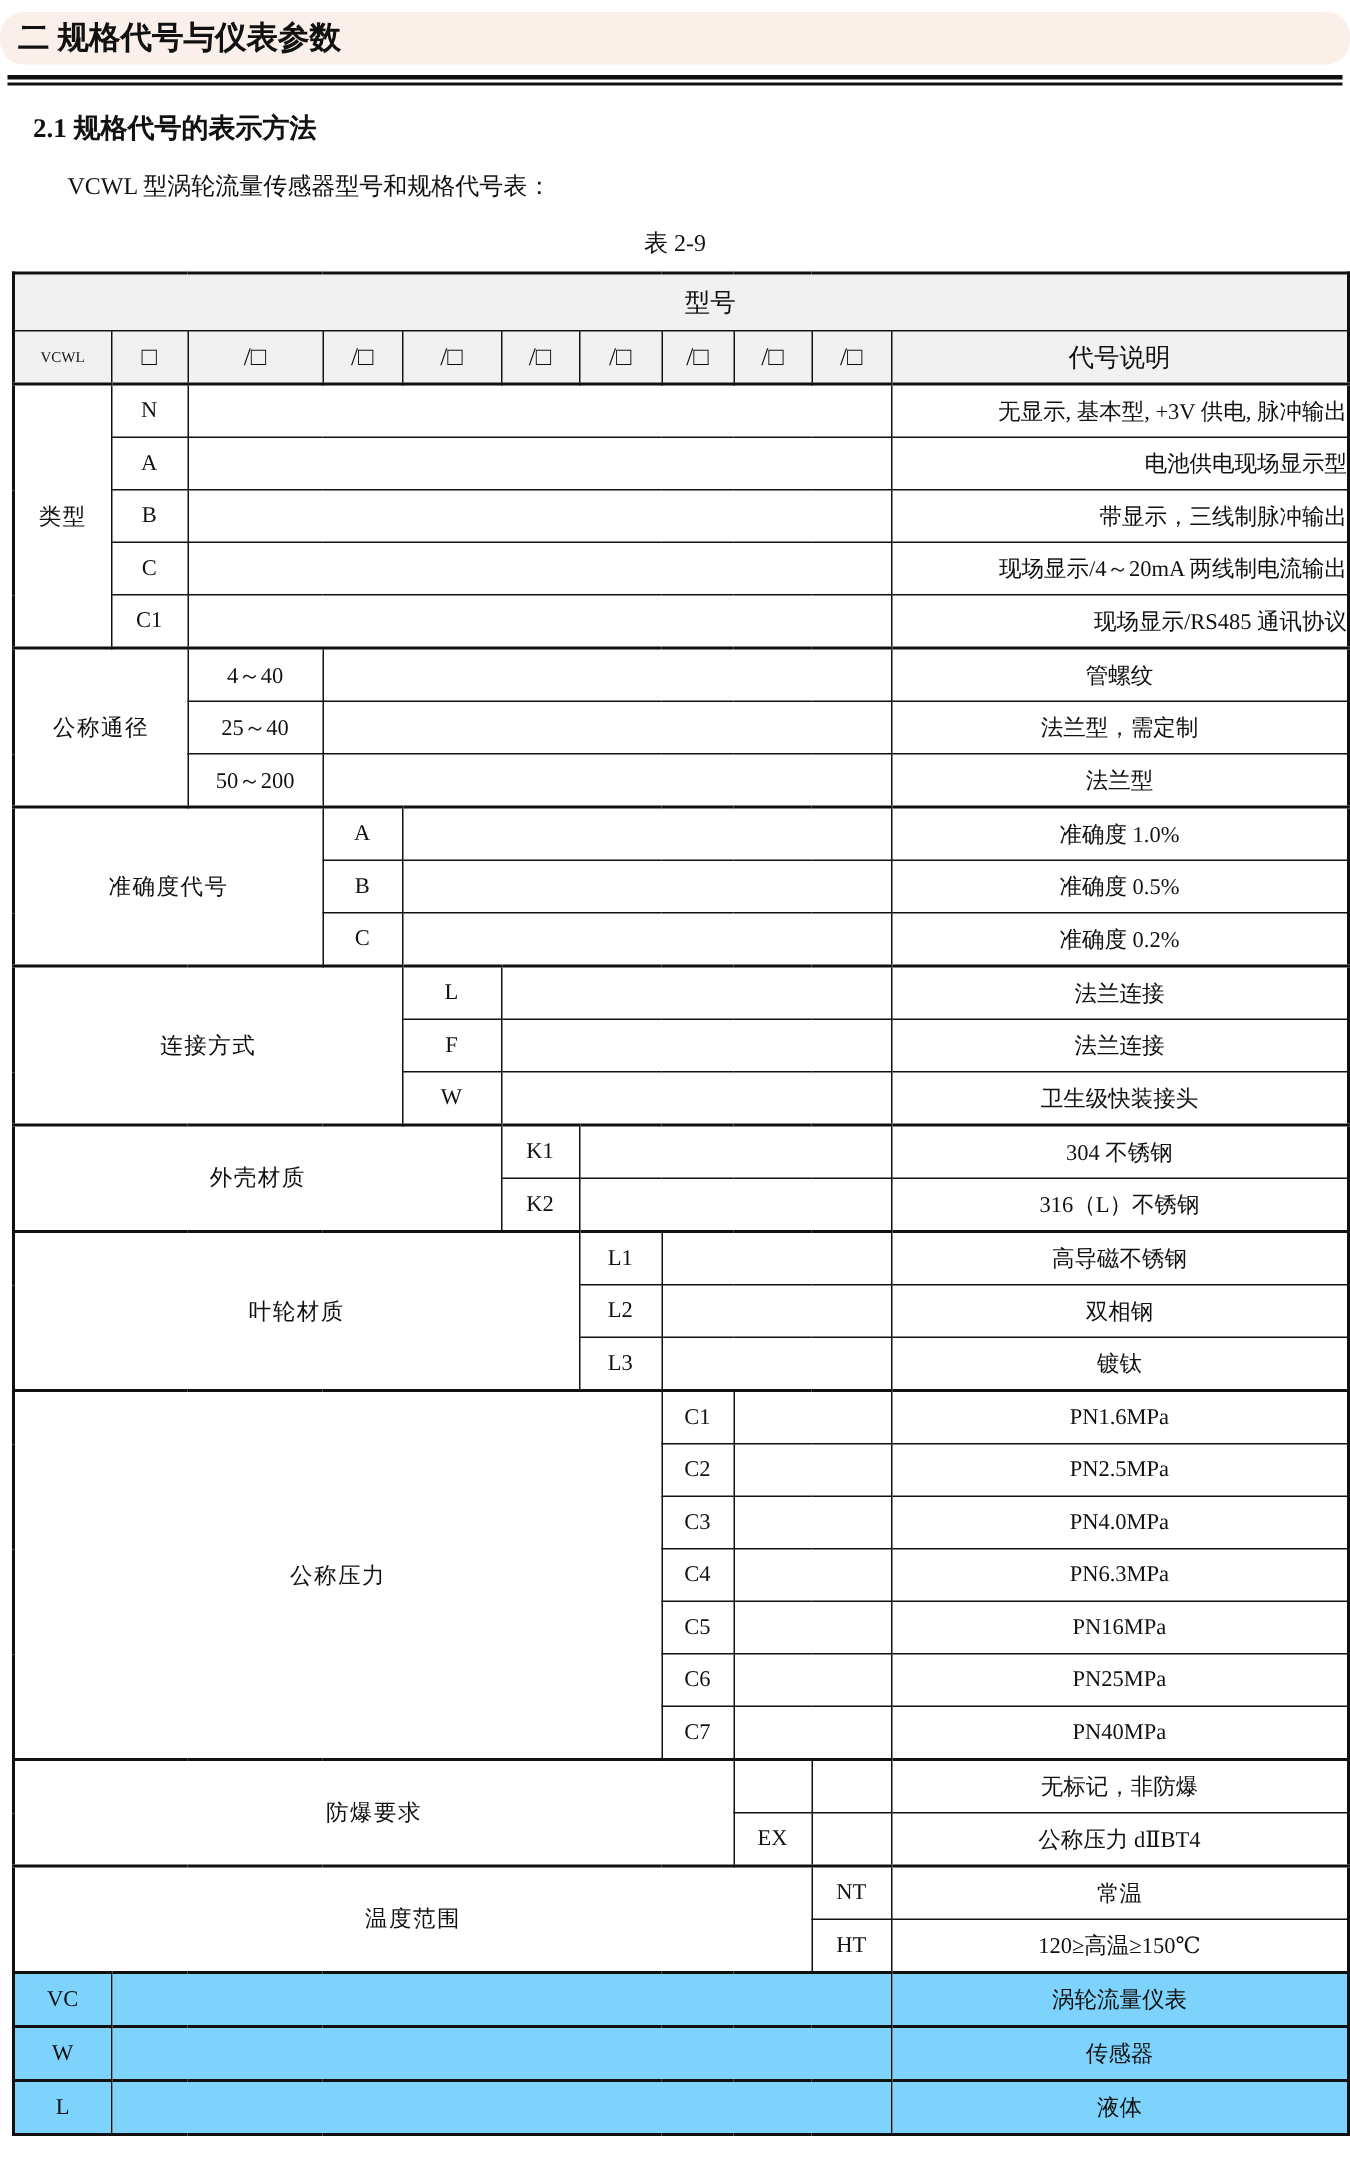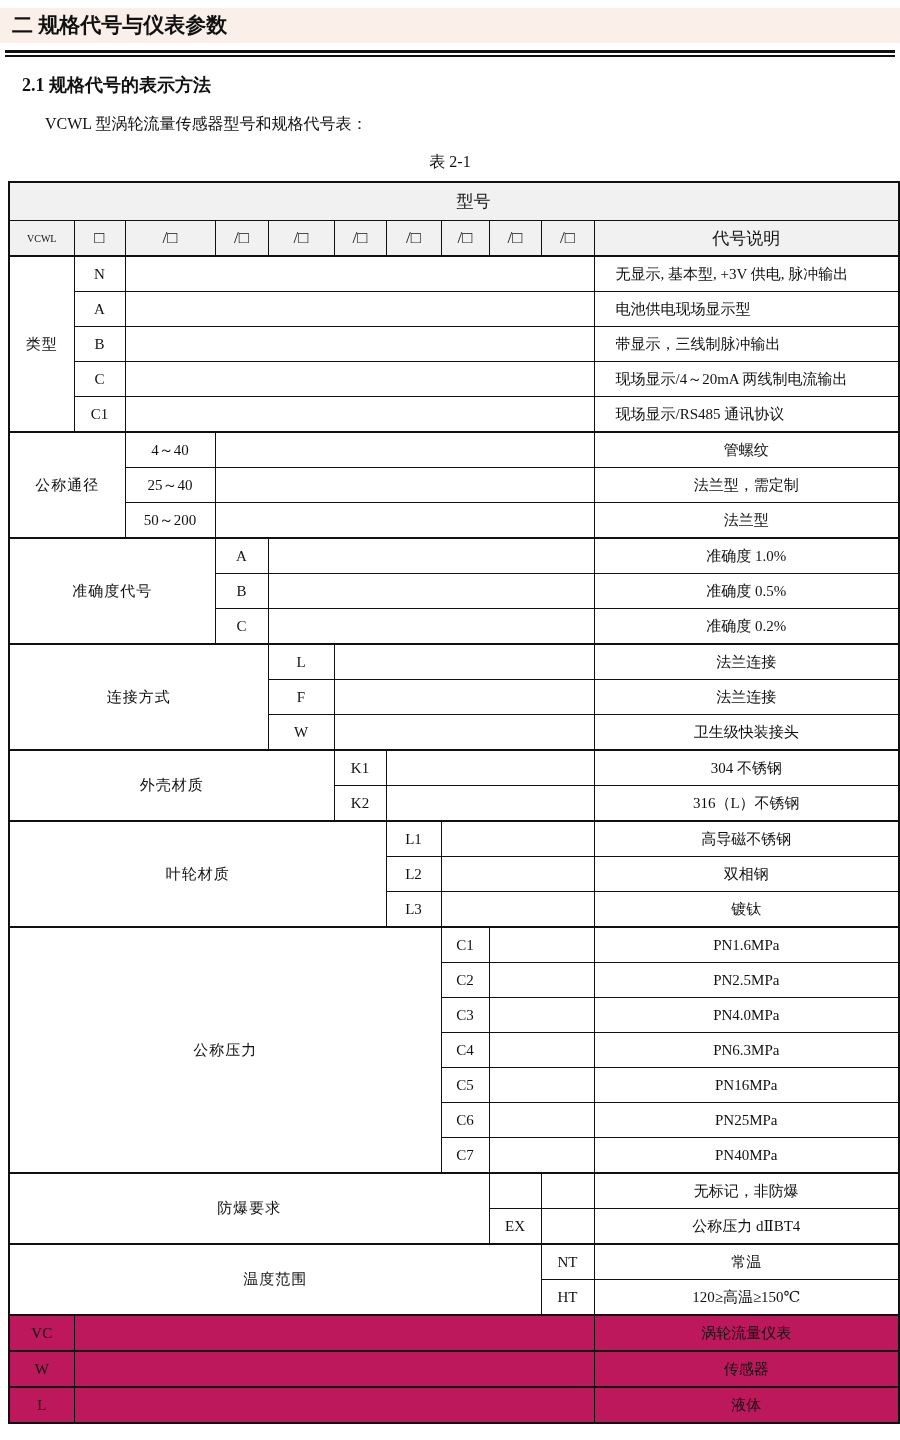--- a/index.html
+++ b/index.html
@@ -29,20 +29,21 @@
 
   .section-bar {
     margin-top: 8px;
     background: #fbf0e9;
     height: 35px;
     line-height: 35px;
     padding-left: 12px;
     font-size: 21px;
     font-weight: bold;
     color: #111111;
+    border-radius: 16px;
   }
 
   .double-rule {
     margin: 7px 5px 0 5px;
     height: 2px;
     border-top: 3px solid #111111;
     border-bottom: 2px solid #111111;
   }
 
   .subsection {
@@ -75,43 +76,43 @@
     padding: 0;
     text-align: center;
     vertical-align: middle;
     font-size: 15px;
     overflow: hidden;
     white-space: nowrap;
   }
   tr.hdr1 td { height: 37px; padding-left: 39px; }
   tr.hdr1 td, tr.hdr2 td { background: #f1f1f1; font-size: 17px; }
   tr.hdr2 td.prefix { font-size: 10px; text-align: center; }
-  tr.suffix td { background: #be185d; }
+  tr.suffix td { background: #7dd3fc; }
   tr.sec-start td { border-top: 2px solid #111111; }
   td.label { font-size: 16px; letter-spacing: 1px; }
-  td.desc.left { text-align: left; padding-left: 21px; }
+  td.desc.left { text-align: right; padding-left: 21px; }
   td.desc { font-size: 15px; }
 </style>
 </head>
 <body>
 
 <div class="page">
 
 
   <div class="section-bar">
     <span>二 规格代号与仪表参数</span>
   </div>
 
   <div class="double-rule"></div>
 
   <div class="subsection">2.1  规格代号的表示方法</div>
 
   <div class="intro">VCWL 型涡轮流量传感器型号和规格代号表：</div>
 
-  <div class="caption">表 2-1</div>
+  <div class="caption">表 2-9</div>
 
   <table class="spec-table">
     <colgroup>
       <col style="width:65px">
         <col style="width:51px">
         <col style="width:90px">
       <col style="width:53px">
         <col style="width:66px">
         <col style="width:52px">
       <col style="width:55px">

